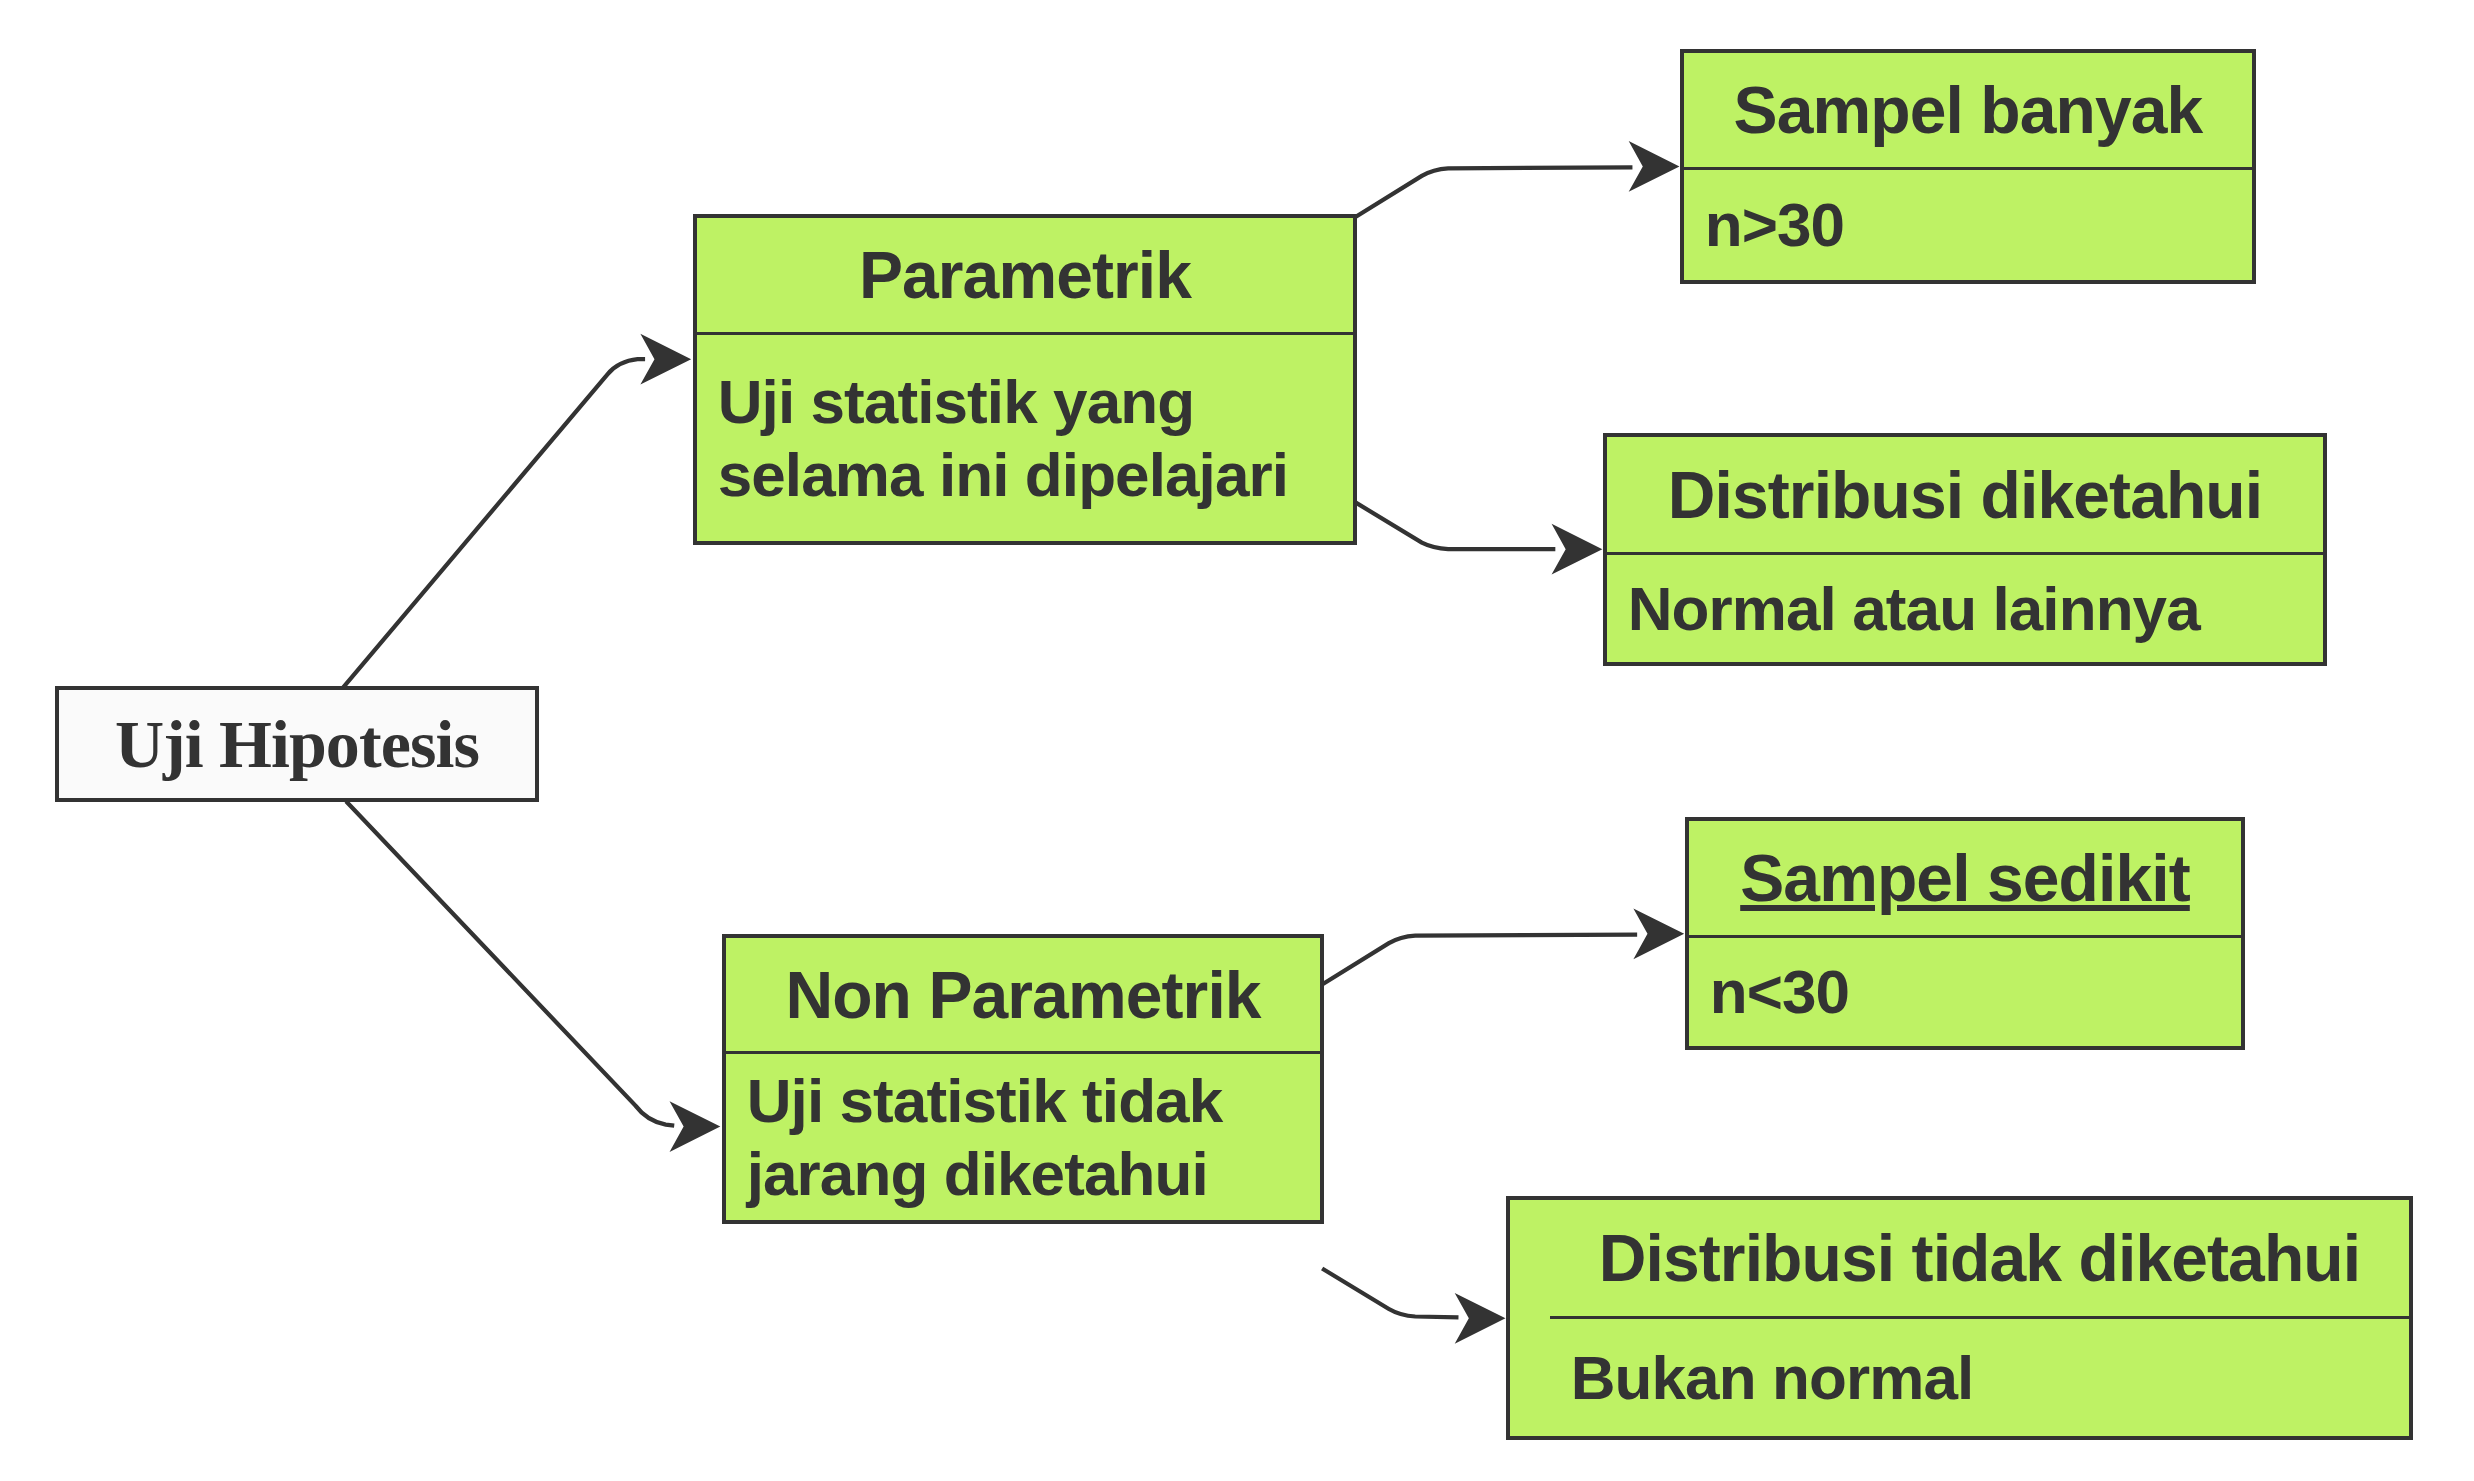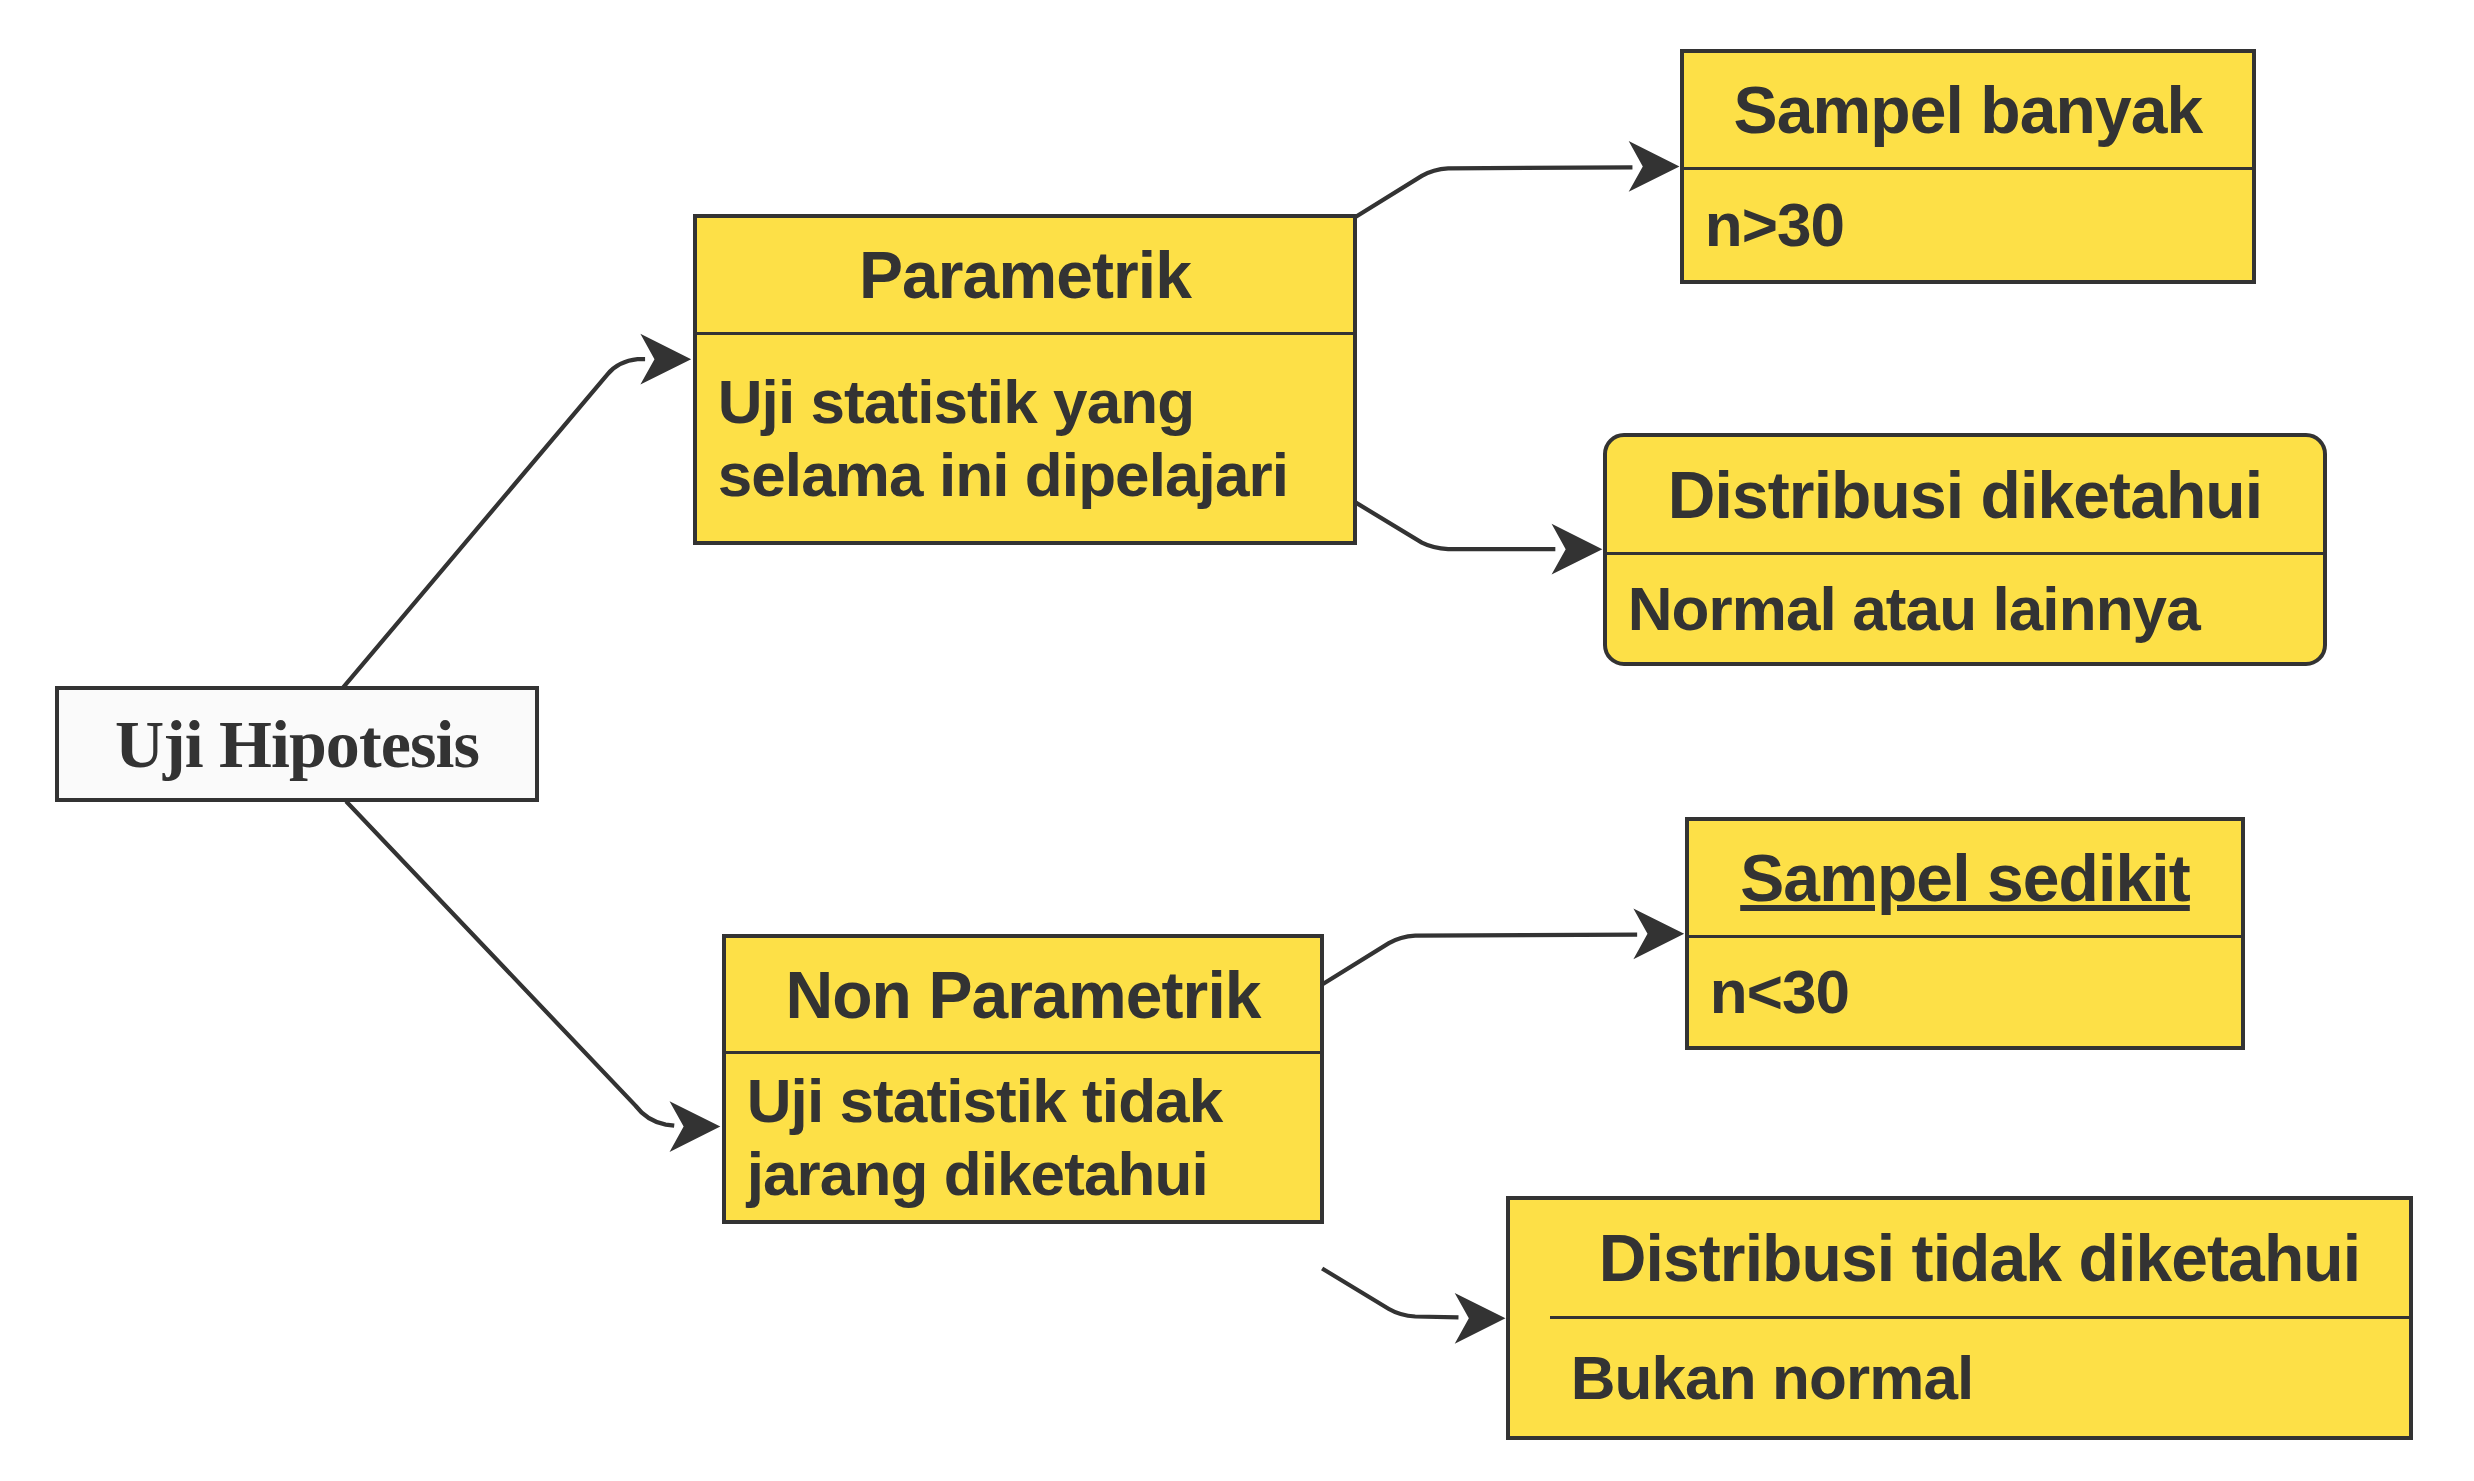--- a/index.html
+++ b/index.html
@@ -12,21 +12,21 @@
     width: 2475px;
     height: 1482px;
     background: #ffffff;
     font-family: "Liberation Sans", sans-serif;
     color: #333333;
     overflow: hidden;
   }
   .node {
     position: absolute;
     box-sizing: border-box;
-    background: #fde047;
+    background: #bef264;
     border: 4.7px solid #333333;
     display: flex;
     flex-direction: column;
   }
   .node-title {
     box-sizing: border-box;
     border-bottom: 3.8px solid #333333;
     display: flex;
     align-items: center;
     justify-content: center;
@@ -59,21 +59,21 @@
     letter-spacing: -0.9px;
     white-space: nowrap;
     font-family: Liberation Serif, serif;
   }
   
   #n-root        { left: 55px;   top: 686px;  width: 484px; height: 116px; }
   #n-param       { left: 693px;  top: 214px;  width: 664px; height: 331px; }
   #n-param .node-title  { height: 117px; }
   #n-sbanyak     { left: 1680px; top: 49px;   width: 576px; height: 235px; }
   #n-sbanyak .node-title{ height: 117px; }
-  #n-ddiket      { left: 1603px; top: 433px;  width: 724px; height: 233px; border-radius: 21px; }
+  #n-ddiket      { left: 1603px; top: 433px;  width: 724px; height: 233px; }
   #n-ddiket .node-title { height: 118px; }
   #n-nonparam    { left: 722px;  top: 934px; width: 602px; height: 290px; }
   #n-nonparam .node-title { height: 116px; }
   #n-ssedikit    { left: 1685px; top: 817px;  width: 560px; height: 233px; }
   #n-ssedikit .node-title { height: 117px; text-decoration: underline; }
   #n-dtidak      { left: 1506px; top: 1196px; width: 907px; height: 244px; padding-left: 40px; }
   #n-dtidak .node-title { height: 119px; }
 
   #edge-layer {
     position: absolute;

